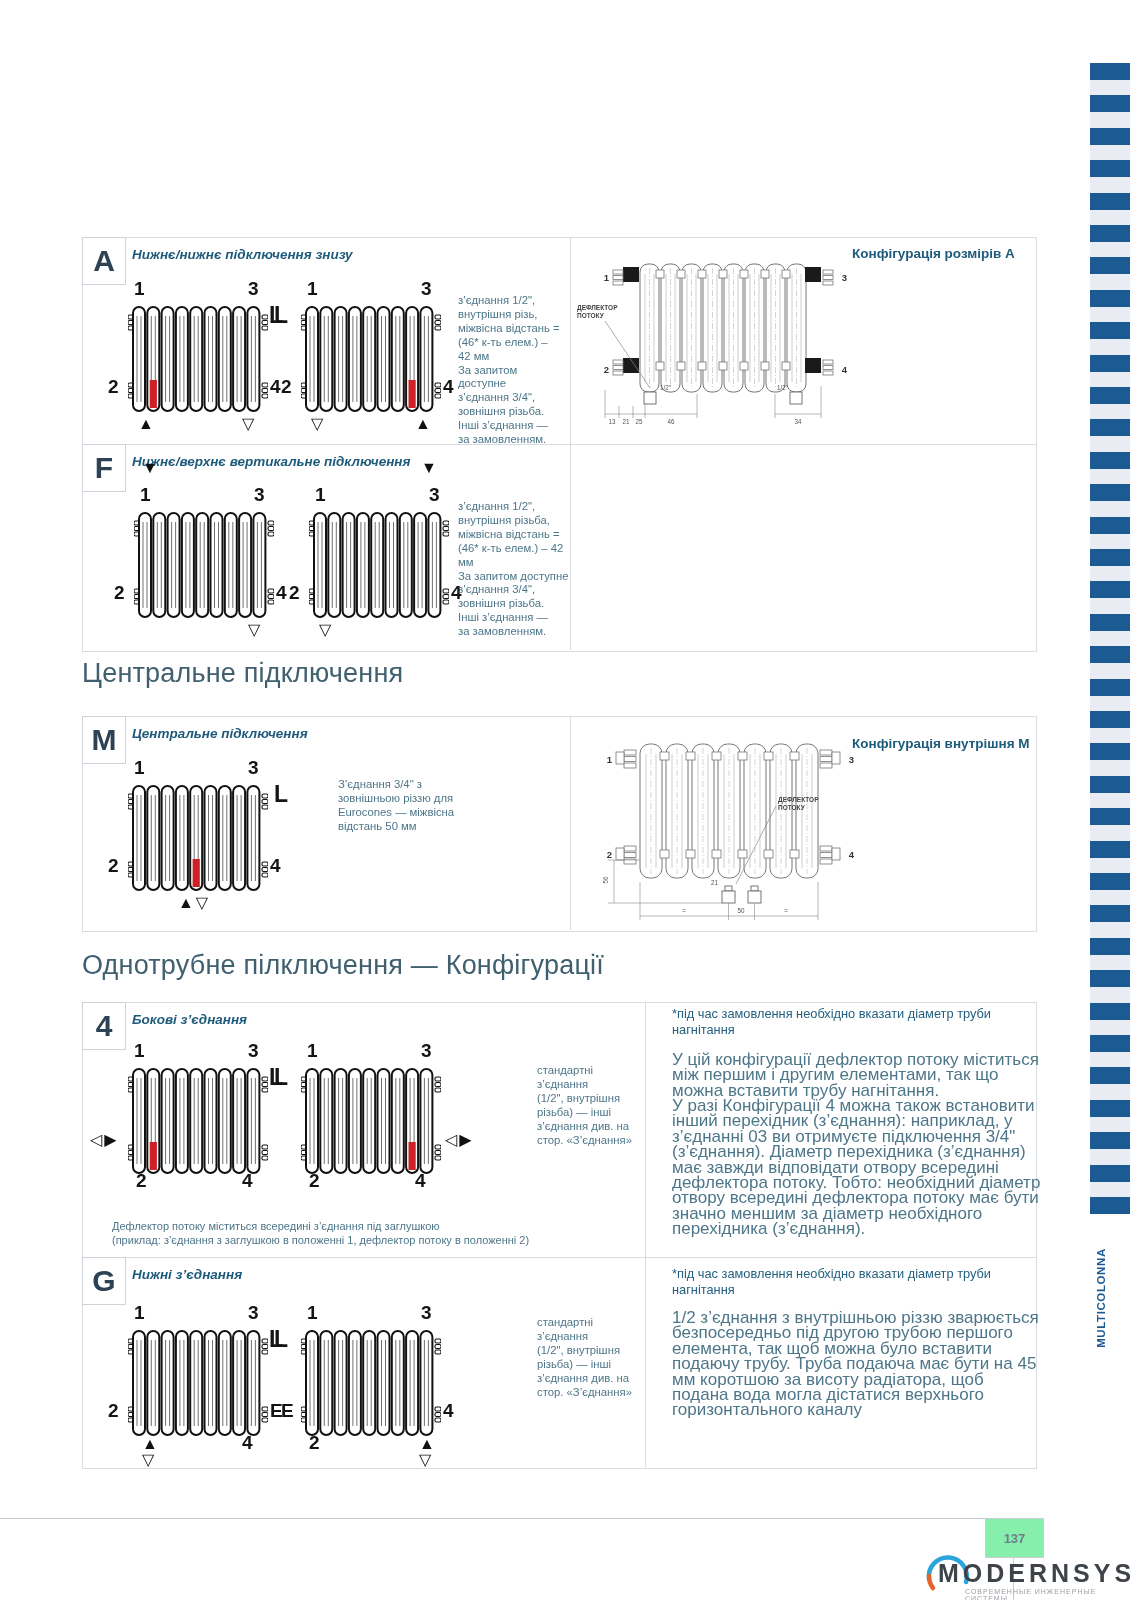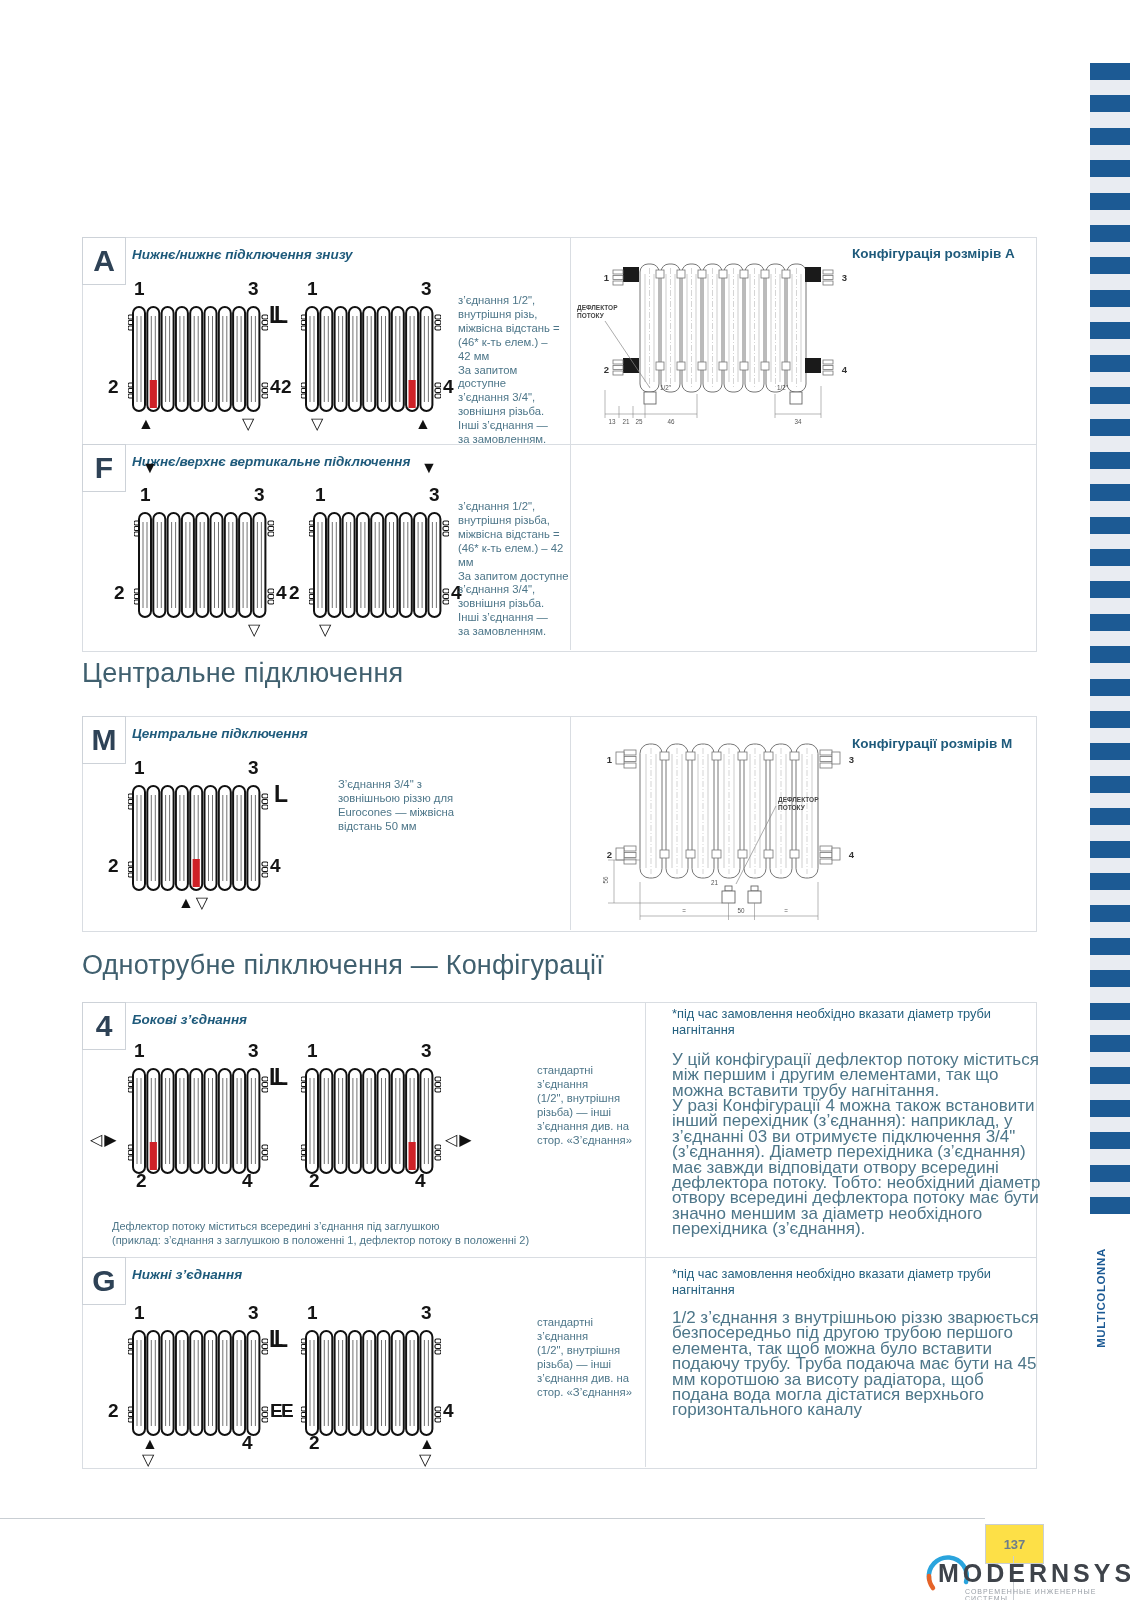--- a/index.html
+++ b/index.html
@@ -29,23 +29,23 @@
   .dlab{position:absolute;font-size:19px;font-weight:bold;color:#141414;}
   .dlab-L{font-size:23px;}
   .darr{position:absolute;font-size:16px;color:#111;white-space:pre-line;line-height:16px;letter-spacing:2px;}
   
   .tech{position:absolute;}
   .tnum{font-size:9.5px;font-weight:bold;fill:#333;}
   .tdim{font-size:6.3px;fill:#555;}
   .tdef{font-size:6.5px;font-weight:bold;fill:#444;}
   
   .foot-rule{position:absolute;left:0;top:1518px;width:985px;height:1px;background:#c9ced3;}
-  .page-box{position:absolute;left:985px;top:1518px;width:57px;height:38px;background:#fde047;
+  .page-box{position:absolute;left:985px;top:1518px;width:57px;height:38px;background:#86efac;
             border:1px solid #c9ced3;display:flex;align-items:center;justify-content:center;
-            font-size:13px;font-weight:bold;color:#6e7d8a;margin-top:6px;}
+            font-size:13px;font-weight:bold;color:#6e7d8a;}
   .foot-vline{position:absolute;left:1013px;top:1556px;width:1px;height:44px;background:#c9ced3;}
   .logo-text{position:absolute;left:938px;top:1559px;font-size:25px;font-weight:bold;
              color:#3e434a;letter-spacing:4px;}
   .logo-tag{position:absolute;left:965px;top:1588px;font-size:7px;color:#989ea6;letter-spacing:1px;}
 </style>
 </head>
 <body>
 
 <div class="page">
 
@@ -417,21 +417,21 @@
       <span class="dlab " style="left:144px;top:-6px">3</span>
       <span class="dlab " style="left:4px;top:92px">2</span>
       <span class="dlab " style="left:166px;top:92px">4</span>
       <span class="dlab dlab-L" style="left:170px;top:18px">L</span>
       <span class="darr" style="left:74px;top:132px">▲▽</span>
     </div>
   <div class="note" style="left:338px;top:778px;width:140px">З’єднання 3/4" з
 зовнішньою різзю для
 Eurocones — міжвісна
 відстань 50 мм</div>
-  <div class="cfg-title" style="left:852px;top:736px">Конфігурації розмірів М</div>
+  <div class="cfg-title" style="left:852px;top:736px">Конфігурація внутрішня М</div>
 
   <svg class="tech" style="left:578px;top:736px" width="280" height="192" viewBox="0 0 280 192">
     <defs>
       <g id="colM">
         <rect x="0" y="0" width="22" height="134" rx="9.5" fill="#fff" stroke="#777" stroke-width="1"></rect>
         <line x1="6" y1="10" x2="6" y2="124" stroke="#999" stroke-width="0.5"></line>
         <line x1="16" y1="10" x2="16" y2="124" stroke="#999" stroke-width="0.5"></line>
         <line x1="11" y1="4" x2="11" y2="130" stroke="#aaa" stroke-width="0.5" stroke-dasharray="6 2 1 2"></line>
       </g>
     </defs>

